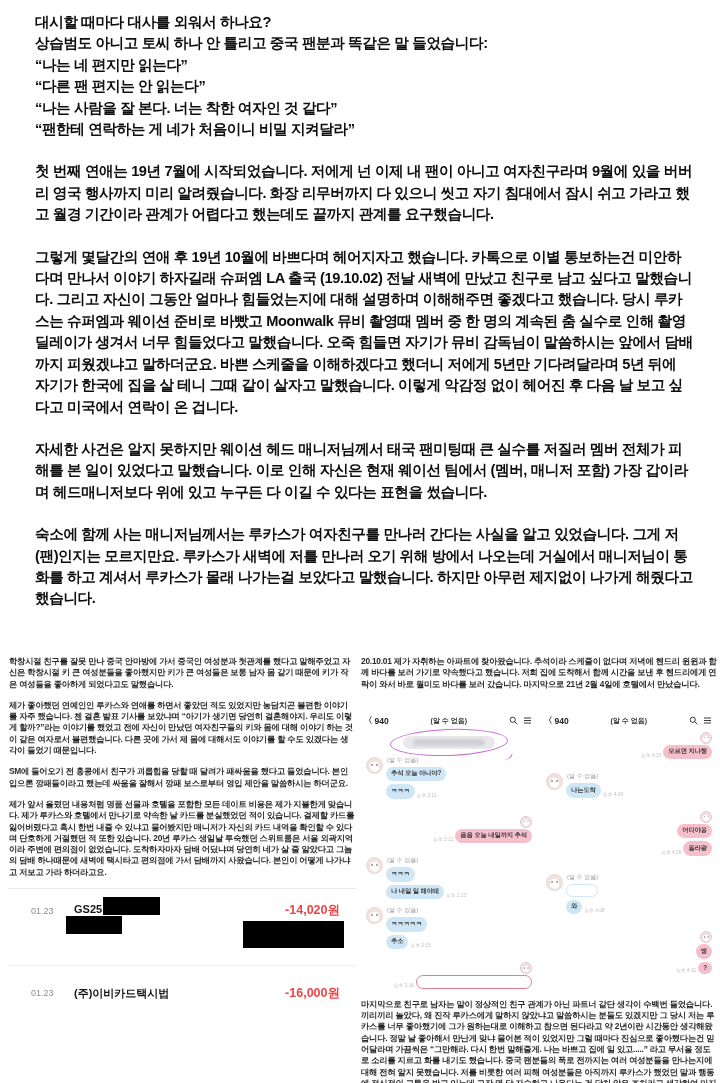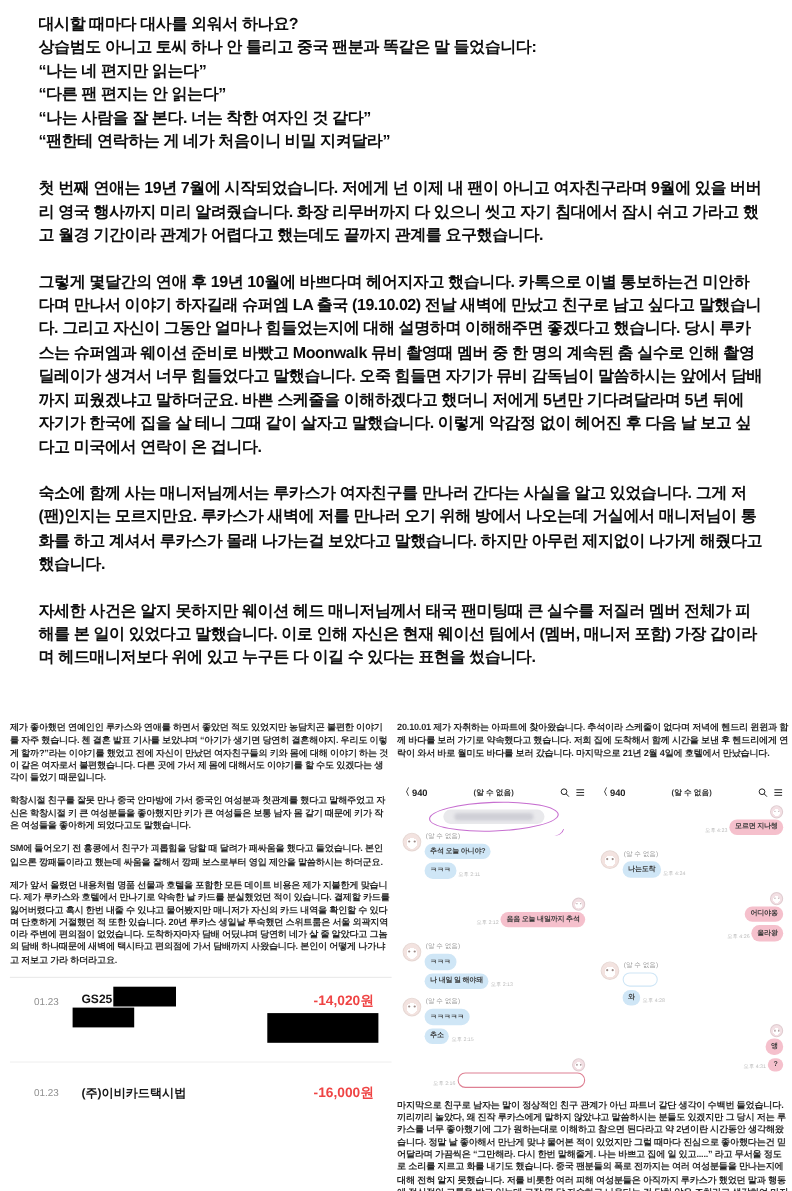--- a/index.html
+++ b/index.html
@@ -75,27 +75,27 @@
 
 <div class="top-text">
   <p>대시할 때마다 대사를 외워서 하나요?
 상습범도 아니고 토씨 하나 안 틀리고 중국 팬분과 똑같은 말 들었습니다:
 “나는 네 편지만 읽는다”
 “다른 팬 편지는 안 읽는다”
 “나는 사람을 잘 본다. 너는 착한 여자인 것 같다”
 “팬한테 연락하는 게 네가 처음이니 비밀 지켜달라”</p>
   <p>첫 번째 연애는 19년 7월에 시작되었습니다. 저에게 넌 이제 내 팬이 아니고 여자친구라며 9월에 있을 버버리 영국 행사까지 미리 알려줬습니다. 화장 리무버까지 다 있으니 씻고 자기 침대에서 잠시 쉬고 가라고 했고 월경 기간이라 관계가 어렵다고 했는데도 끝까지 관계를 요구했습니다.</p>
   <p>그렇게 몇달간의 연애 후 19년 10월에 바쁘다며 헤어지자고 했습니다. 카톡으로 이별 통보하는건 미안하다며 만나서 이야기 하자길래 슈퍼엠 LA 출국 (19.10.02) 전날 새벽에 만났고 친구로 남고 싶다고 말했습니다. 그리고 자신이 그동안 얼마나 힘들었는지에 대해 설명하며 이해해주면 좋겠다고 했습니다. 당시 루카스는 슈퍼엠과 웨이션 준비로 바빴고 Moonwalk 뮤비 촬영때 멤버 중 한 명의 계속된 춤 실수로 인해 촬영 딜레이가 생겨서 너무 힘들었다고 말했습니다. 오죽 힘들면 자기가 뮤비 감독님이 말씀하시는 앞에서 담배까지 피웠겠냐고 말하더군요. 바쁜 스케줄을 이해하겠다고 했더니 저에게 5년만 기다려달라며 5년 뒤에 자기가 한국에 집을 살 테니 그때 같이 살자고 말했습니다. 이렇게 악감정 없이 헤어진 후 다음 날 보고 싶다고 미국에서 연락이 온 겁니다.</p>
+  <p>자세한 사건은 알지 못하지만 웨이션 헤드 매니저님께서 태국 팬미팅때 큰 실수를 저질러 멤버 전체가 피해를 본 일이 있었다고 말했습니다. 이로 인해 자신은 현재 웨이선 팀에서 (멤버, 매니저 포함) 가장 갑이라며 헤드매니저보다 위에 있고 누구든 다 이길 수 있다는 표현을 썼습니다.</p>
   <p>숙소에 함께 사는 매니저님께서는 루카스가 여자친구를 만나러 간다는 사실을 알고 있었습니다. 그게 저 (팬)인지는 모르지만요. 루카스가 새벽에 저를 만나러 오기 위해 방에서 나오는데 거실에서 매니저님이 통화를 하고 계셔서 루카스가 몰래 나가는걸 보았다고 말했습니다. 하지만 아무런 제지없이 나가게 해줬다고 했습니다.</p>
-  <p>자세한 사건은 알지 못하지만 웨이션 헤드 매니저님께서 태국 팬미팅때 큰 실수를 저질러 멤버 전체가 피해를 본 일이 있었다고 말했습니다. 이로 인해 자신은 현재 웨이선 팀에서 (멤버, 매니저 포함) 가장 갑이라며 헤드매니저보다 위에 있고 누구든 다 이길 수 있다는 표현을 썼습니다.</p>
 </div>
 
 <div class="col-left">
+  <p class="small-para">학창시절 친구를 잘못 만나 중국 안마방에 가서 중국인 여성분과 첫관계를 했다고 말해주었고 자신은 학창시절 키 큰 여성분들을 좋아했지만 키가 큰 여성들은 보통 남자 몸 같기 때문에 키가 작은 여성들을 좋아하게 되었다고도 말했습니다.</p>
   <p class="small-para">제가 좋아했던 연예인인 루카스와 연애를 하면서 좋았던 적도 있었지만 농담치곤 불편한 이야기를 자주 했습니다. 첸 결혼 발표 기사를 보았냐며 “아기가 생기면 당연히 결혼해야지. 우리도 이렇게 할까?”라는 이야기를 했었고 전에 자신이 만났던 여자친구들의 키와 몸에 대해 이야기 하는 것이 같은 여자로서 불편했습니다. 다른 곳에 가서 제 몸에 대해서도 이야기를 할 수도 있겠다는 생각이 들었기 때문입니다.</p>
-  <p class="small-para">학창시절 친구를 잘못 만나 중국 안마방에 가서 중국인 여성분과 첫관계를 했다고 말해주었고 자신은 학창시절 키 큰 여성분들을 좋아했지만 키가 큰 여성들은 보통 남자 몸 같기 때문에 키가 작은 여성들을 좋아하게 되었다고도 말했습니다.</p>
   <p class="small-para">SM에 들어오기 전 홍콩에서 친구가 괴롭힘을 당할 때 달려가 패싸움을 했다고 들었습니다. 본인 입으론 깡패들이라고 했는데 싸움을 잘해서 깡패 보스로부터 영입 제안을 말씀하시는 하더군요.</p>
   <p class="small-para">제가 앞서 올렸던 내용처럼 명품 선물과 호텔을 포함한 모든 데이트 비용은 제가 지불한게 맞습니다. 제가 루카스와 호텔에서 만나기로 약속한 날 카드를 분실했었던 적이 있습니다. 결제할 카드를 잃어버렸다고 혹시 한번 내줄 수 있냐고 물어봤지만 매니저가 자신의 카드 내역을 확인할 수 있다며 단호하게 거절했던 적 또한 있습니다. 20년 루카스 생일날 투숙했던 스위트룸은 서울 외곽지역이라 주변에 편의점이 없었습니다. 도착하자마자 담배 어딨냐며 당연히 네가 살 줄 알았다고 그놈의 담배 하나때문에 새벽에 택시타고 편의점에 가서 담배까지 사왔습니다. 본인이 어떻게 나가냐고 저보고 가라 하더라고요.</p>
 
   <div>
     <div class="bank-div"></div>
 
     <div class="tx1">
       <span class="tx-date" style="left:22px;top:17px;">01.23</span>
       <span class="tx-merchant" style="left:65px;top:14px;">GS25</span>
       <span class="redact" style="left:94px;top:8px;width:57px;height:18px;"></span>

